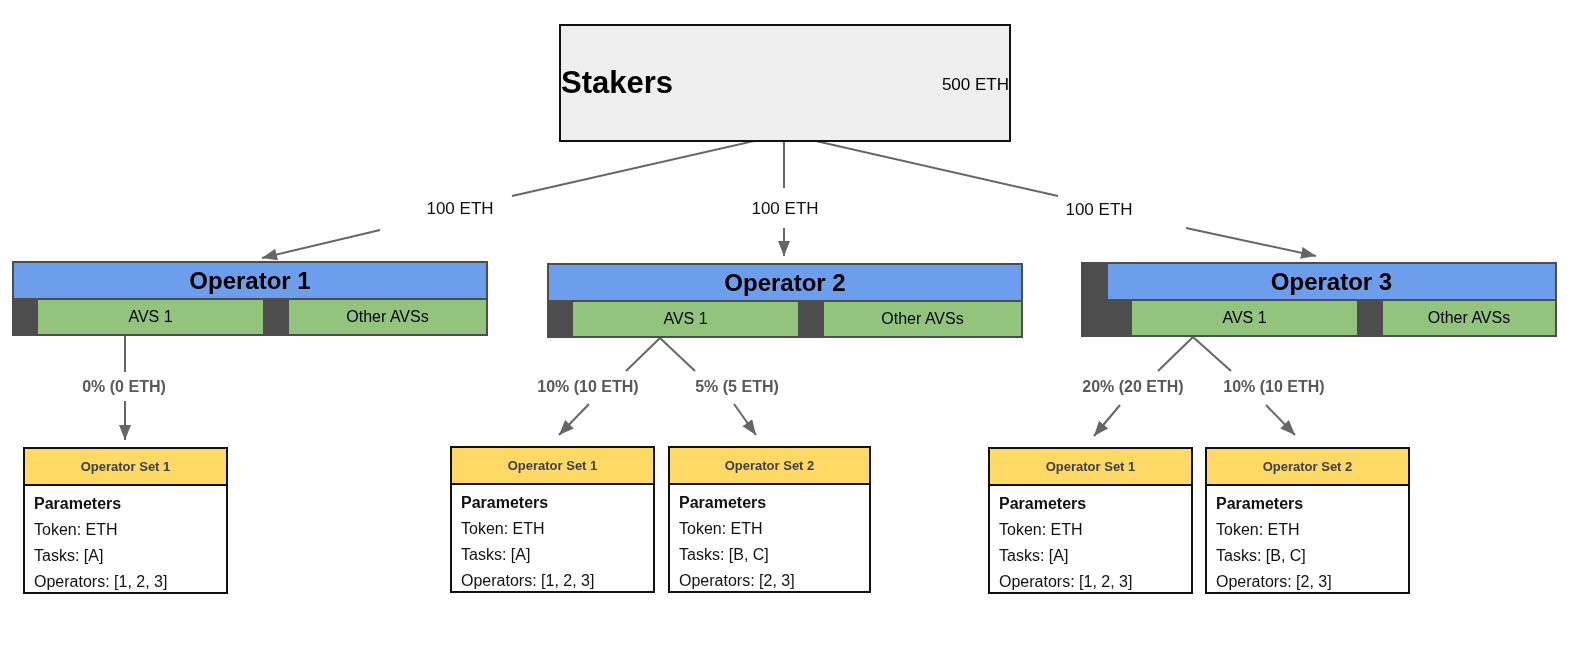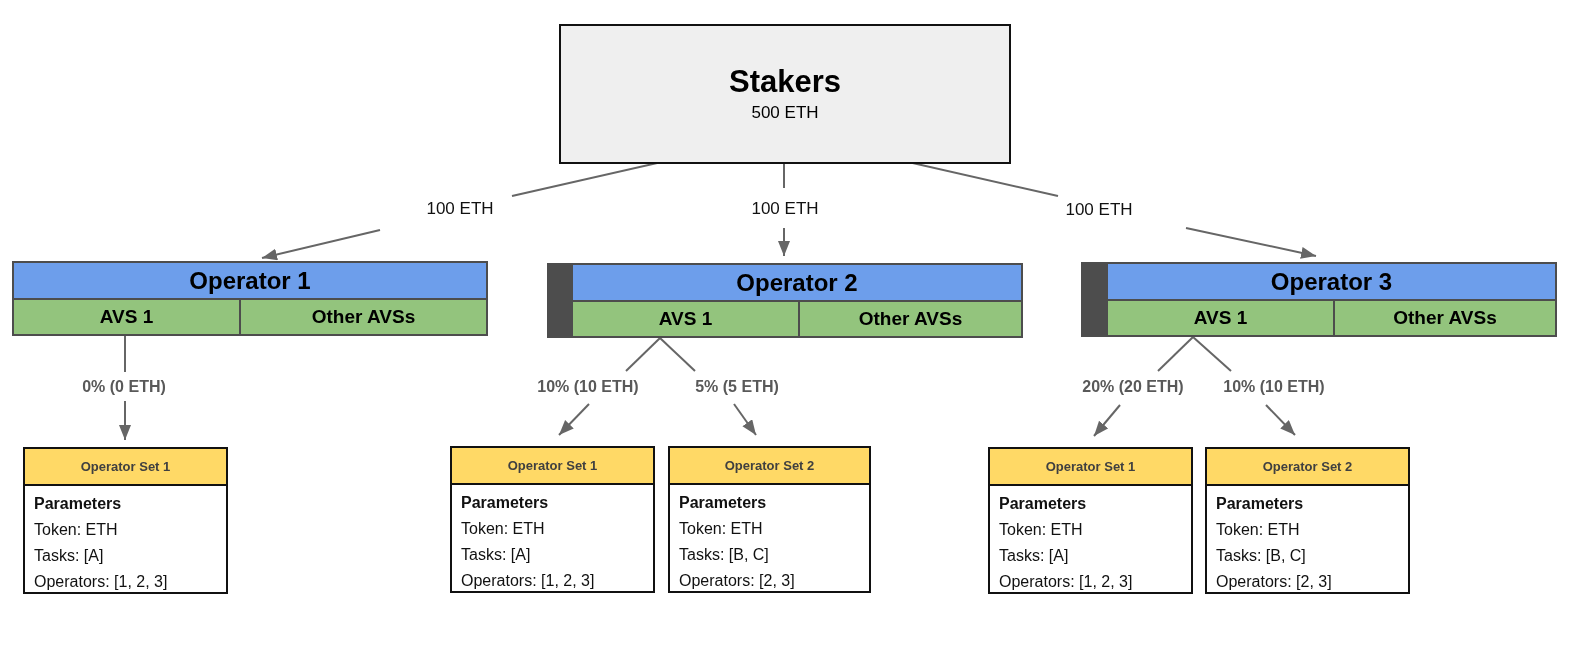--- a/index.html
+++ b/index.html
@@ -15,28 +15,28 @@
     position: absolute;
     left: 0; top: 0;
     width: 1572px; height: 655px;
     pointer-events: none;
   }
 
   
   .stakers {
     position: absolute;
     left: 559px; top: 24px;
-    width: 452px; height: 140px;
+    width: 452px; height: 118px;
     box-sizing: border-box;
     background: #efefef;
     border: 2px solid #111111;
     display: flex;
-    flex-direction: column;
+    flex-direction: row;
     align-items: center;
-    justify-content: center;
+    justify-content: space-between;
   }
   .stakers-title { font-size: 31px; font-weight: bold; color: #000; line-height: 1.1; }
   .stakers-amount { font-size: 17px; color: #000; margin-top: 4px; }
 
   
   .amount-label {
     position: absolute;
     transform: translateX(-50%);
     font-size: 17px;
     color: #111111;
@@ -55,21 +55,21 @@
     height: 35px;
     background: #6d9eeb;
     display: flex; align-items: center; justify-content: center;
     font-size: 24px; font-weight: bold; color: #000;
     border-bottom: 2px solid #4d4d4d;
   }
   .op-cells { display: flex; height: 34px; }
   .op-cell {
     background: #93c47d;
     display: flex; align-items: center; justify-content: center;
-    font-size: 19px; font-weight: bold; color: #000;
+    font-size: 16px; font-weight: normal; color: #000; margin-left: 24px;
   }
   .op-cell-avs { width: 225px; border-right: 2px solid #4d4d4d; }
   .op-cell-other { flex: 1; }
 
   
   .pct-label {
     position: absolute;
     transform: translateX(-50%);
     font-size: 16px;
     font-weight: bold;
@@ -147,21 +147,21 @@
   <div class="amount-label" style="left:1099px; top:200px;">100 ETH</div>
 
   <div class="op-table" style="left:12px; top:261px;">
     <div class="op-header">Operator 1</div>
     <div class="op-cells">
       <div class="op-cell op-cell-avs">AVS 1</div>
       <div class="op-cell op-cell-other">Other AVSs</div>
     </div>
   </div>
 
-  <div class="op-table" style="left:547px; top:263px;padding-left:24px;">
+  <div class="op-table" style="left:547px; top:263px;">
     <div class="op-header">Operator 2</div>
     <div class="op-cells">
       <div class="op-cell op-cell-avs">AVS 1</div>
       <div class="op-cell op-cell-other">Other AVSs</div>
     </div>
   </div>
 
   <div class="op-table" style="left:1081px; top:262px;padding-left:25px;">
     <div class="op-header">Operator 3</div>
     <div class="op-cells">

